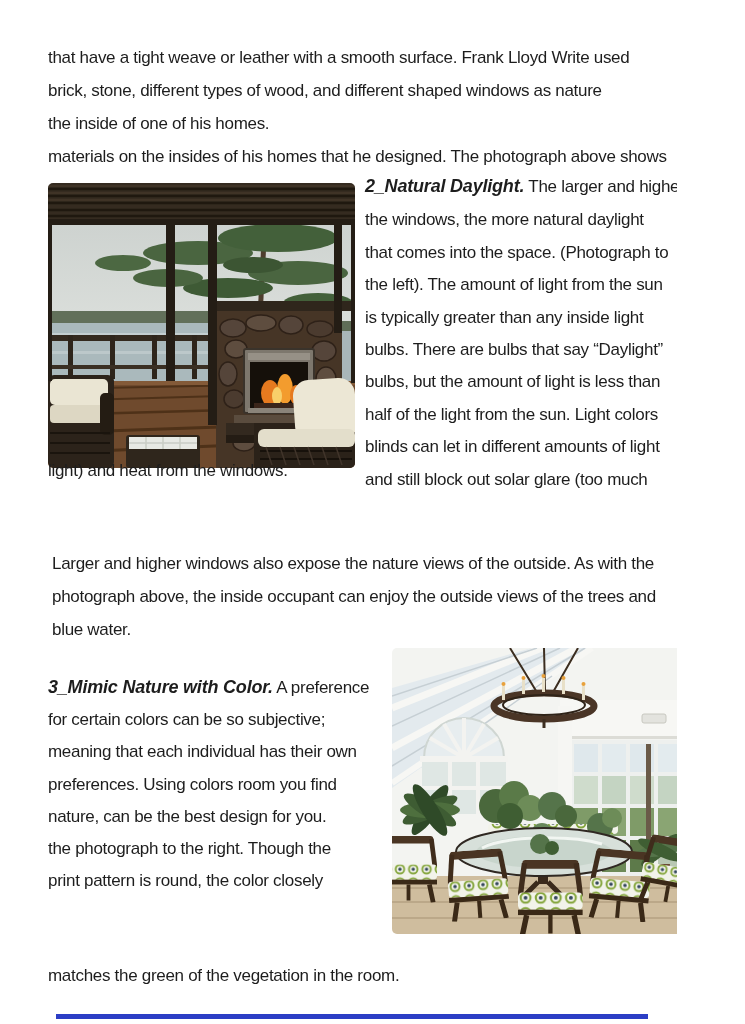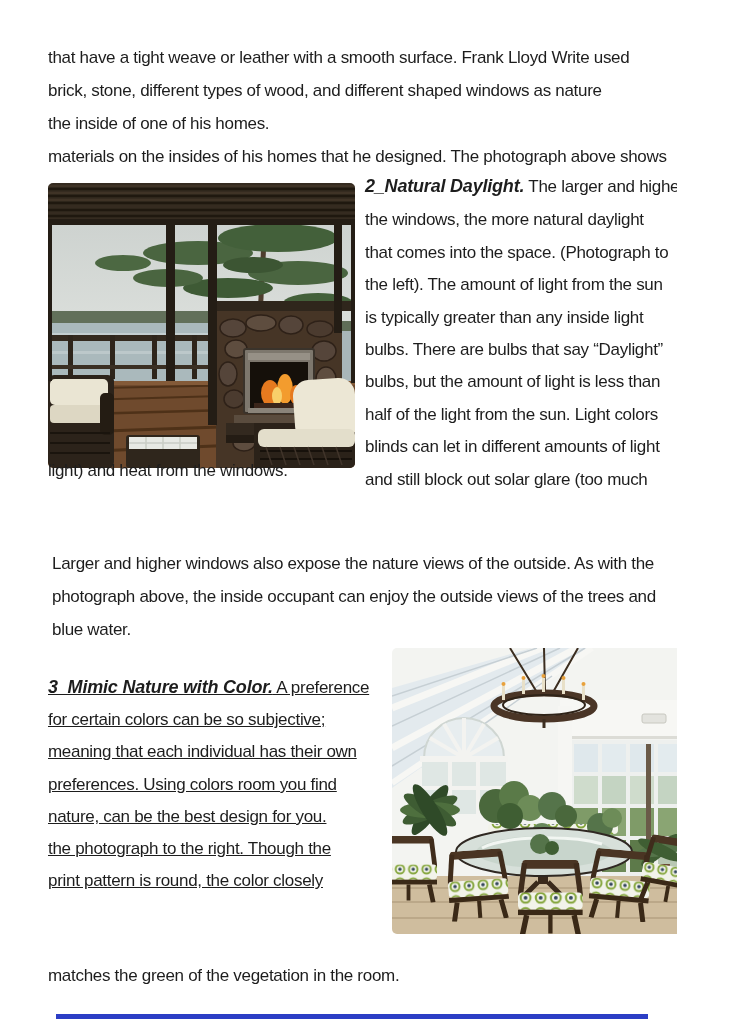--- a/index.html
+++ b/index.html
@@ -8,21 +8,21 @@
     font-family:"Liberation Sans",sans-serif;color:#1d1d1d;overflow:hidden;
   }
   .tblock{position:absolute;font-size:17px;letter-spacing:-0.3px;}
   .tline{white-space:nowrap;}
   .heading{font-weight:bold;font-style:italic;font-size:18px;letter-spacing:-0.2px;}
   #para1{left:48px;top:41px;line-height:33px;}
   #col2{left:365px;top:170px;line-height:32.4px;}
   #col2 .rest-lines{margin-top:1px;}
   #cont2{left:48px;top:454px;line-height:33px;}
   #para3{left:52px;top:547px;line-height:33px;}
-  #sec3{left:48px;top:671px;line-height:32.2px;text-decoration:underline;}
+  #sec3{left:48px;top:671px;line-height:32.2px;}
   #lastline{left:48px;top:959px;line-height:33px;text-align:right;}
   .photo{position:absolute;border-radius:5px;overflow:hidden;line-height:0;}
   #photo1{left:48px;top:183px;width:307px;height:285px;}
   #photo2{left:392px;top:648px;width:296px;height:286px;}
   .footer-line{position:absolute;left:56px;top:1014px;width:592px;height:5px;}
 </style>
 </head>
 <body>
 
 <div class="page">

